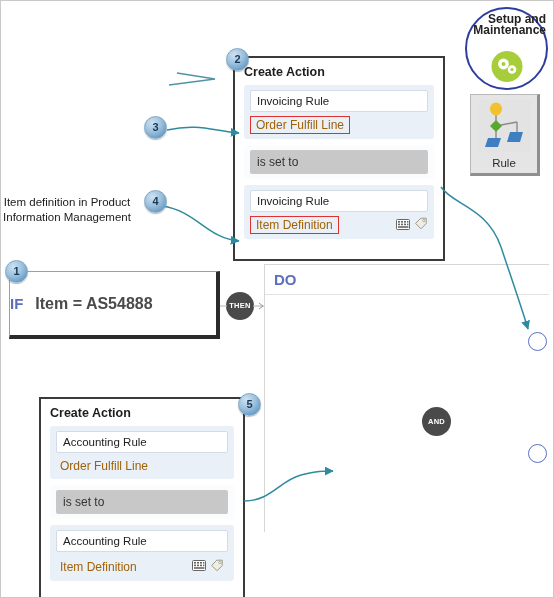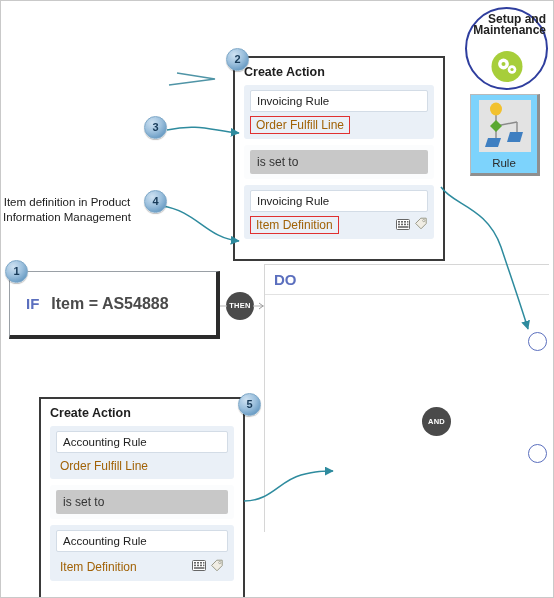--- a/index.html
+++ b/index.html
@@ -149,21 +149,20 @@
     top: 270px;
     width: 211px;
     height: 68px;
     background: #ffffff;
     border: 1.5px solid #9aa0a6;
     border-right: 4px solid #2b2b2b;
     border-bottom: 4px solid #2b2b2b;
     box-sizing: border-box;
     display: flex;
     align-items: center;
-    padding-left: 16px;
     z-index: 15;
   }
   .if-kw {
     color: #5b6fbe;
     font-weight: 700;
     font-size: 15px;
     margin-right: 12px;
   }
   .if-text {
     color: #4a4a4a;
@@ -301,21 +300,21 @@
     height: 31px;
     border-radius: 50%;
     background: #a7ce3a;
   }
   .rule-tile {
     position: absolute;
     left: 469px;
     top: 93px;
     width: 70px;
     height: 82px;
-    background: #7dd3fc;
+    background: #e5e5e5;
     border: 1px solid #b9b9b9;
     border-right: 3px solid #8f8f8f;
     border-bottom: 3px solid #8f8f8f;
     box-sizing: border-box;
     z-index: 20;
   }
   .rule-art {
     position: absolute;
     left: 8px;
     top: 5px;

